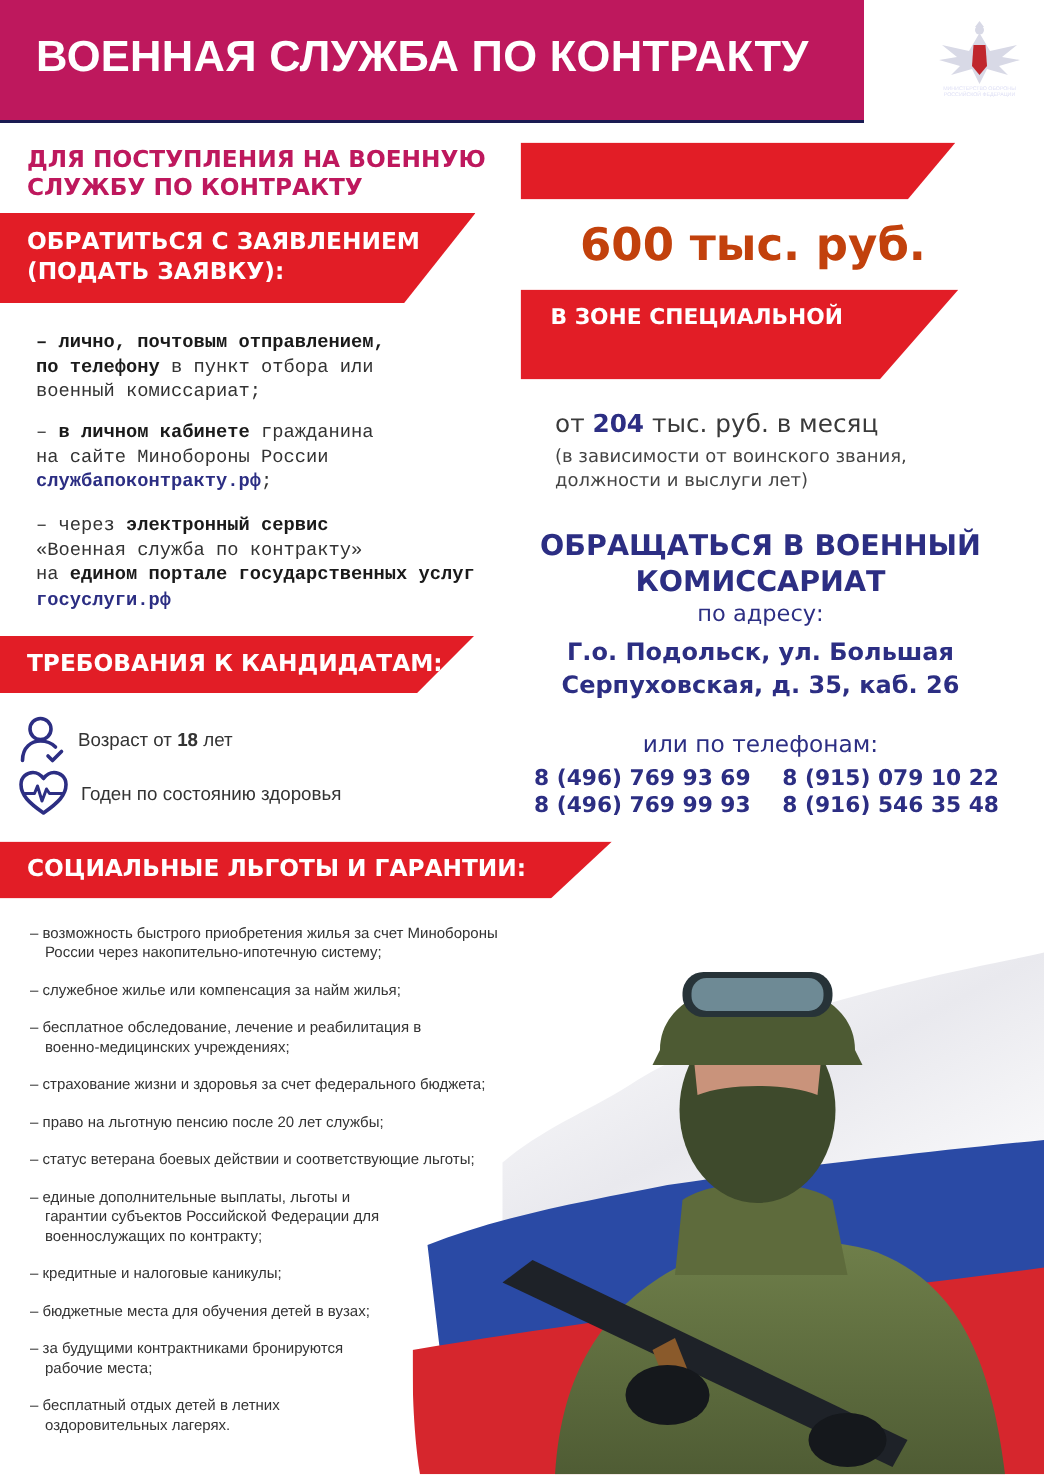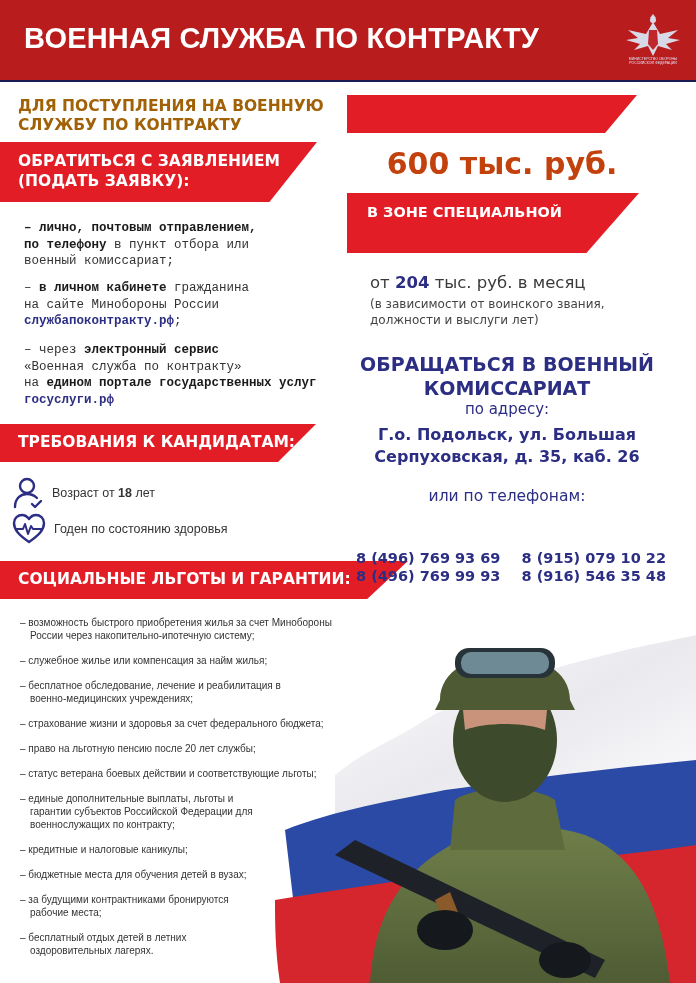--- a/index.html
+++ b/index.html
@@ -1,51 +1,51 @@
 <!DOCTYPE html>
 <html><head>
 <meta charset="utf-8">
 <style>
   * { box-sizing: border-box; margin: 0; padding: 0; }
   html, body { width: 696px; height: 983px; overflow: hidden; background: #ffffff; }
   body { position: relative; font-family: "Liberation Sans", sans-serif; color: #2b2b2b; }
 
   .header {
-    position: absolute; left: 0; top: 0; width: 696px; height: 82px;
-    background: #b91c1c; border-bottom: 2px solid #1a1b52; padding-left: 48px;
+    position: absolute; left: 0; top: 0; width: 576px; height: 82px;
+    background: #be185d; border-bottom: 2px solid #1a1b52; padding-left: 48px;
   }
   .header-title {
     position: absolute; left: 24px; top: 22px;
     font-family: "Liberation Sans", sans-serif; font-weight: 700;
     font-size: 29px; color: #ffffff; letter-spacing: 0.2px;
   }
   .emblem { position: absolute; left: 624px; top: 14px; width: 58px; height: 52px; }
   .emblem-caption { position: absolute; left: 625px; top: 57px; width: 56px; font-size: 3.5px; line-height: 4px; color: #dfe0f5; text-align: center; }
 
   .blue-heading {
-    position: absolute; font-family: "DejaVu Sans", sans-serif; font-weight: 700; color: #a16207;
+    position: absolute; font-family: "DejaVu Sans", sans-serif; font-weight: 700; color: #be185d;
   }
   .red-banner {
     position: absolute; background: #e21d26; color: #ffffff;
     font-family: "DejaVu Sans", sans-serif; font-weight: 700;
   }
   .banner-text { position: absolute; white-space: nowrap; }
 
   .apply-text { position: absolute; left: 24px; width: 300px; font-size: 12.5px; line-height: 16.5px; color: #333; font-family: Liberation Mono, monospace; }
   .apply-text b { color: #1a1a1a; }
   .link { color: #2c2e83; font-weight: 700; }
 
   .req-row { position: absolute; left: 12px; display: flex; align-items: center; }
   .req-row .txt { font-size: 12.5px; color: #333; margin-left: 8px; }
 
   .benefits { position: absolute; left: 20px; top: 616px; width: 350px; font-size: 10px; line-height: 13px; color: #333; }
   .benefit { margin-bottom: 12px; padding-left: 10px; text-indent: -10px; }
 
   .right-col-text { position: absolute; text-align: center; }
-  .phones { position: absolute; left: 356px; top: 510px; width: 310px; font-family: "DejaVu Sans", sans-serif; font-weight: 700; font-size: 14.5px; color: #2c2e83; line-height: 18px; margin-top: 39px; }
+  .phones { position: absolute; left: 356px; top: 510px; width: 310px; font-family: "DejaVu Sans", sans-serif; font-weight: 700; font-size: 14.5px; color: #2c2e83; line-height: 18px; }
   .phones .row { display: flex; justify-content: space-between; }
 
   .illustration { position: absolute; left: 275px; top: 600px; width: 421px; height: 383px; overflow: hidden; }
 </style>
 </head>
 <body>
 
 <div class="header">
   <div class="header-title">ВОЕННАЯ СЛУЖБА ПО КОНТРАКТУ</div>
   <svg class="emblem" viewBox="0 0 58 52">

